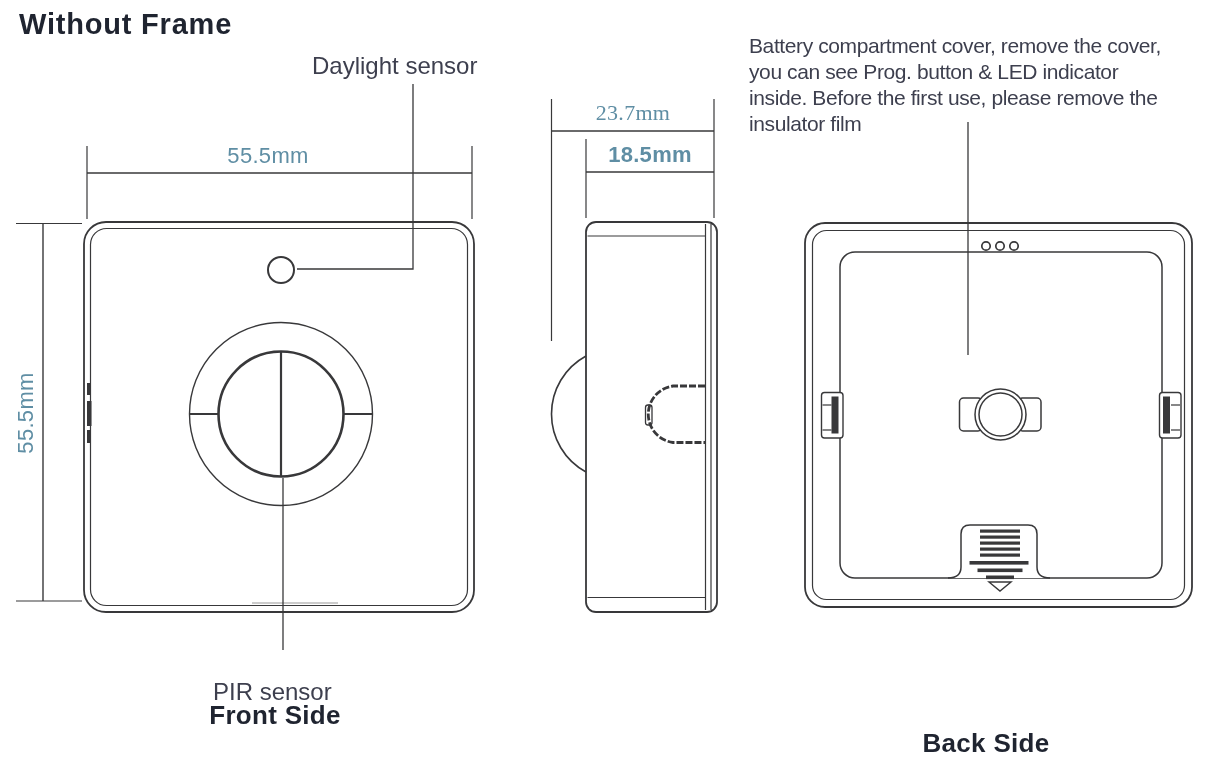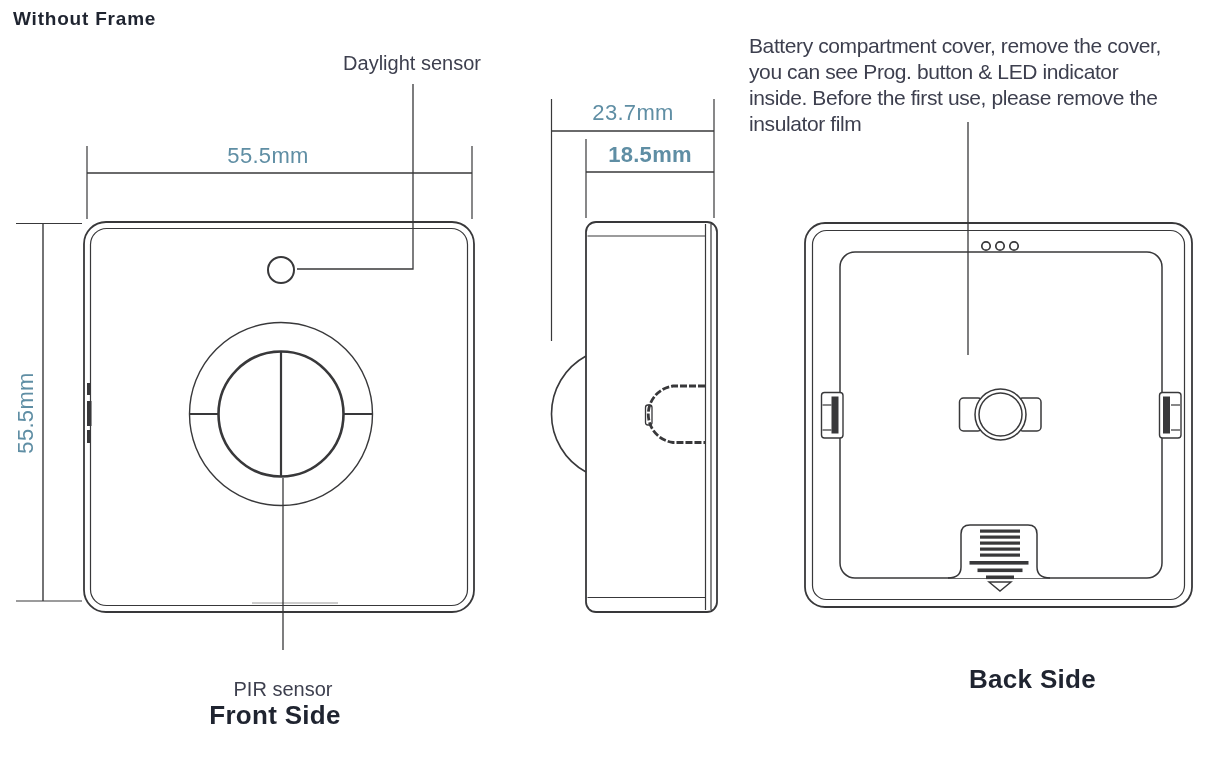--- a/index.html
+++ b/index.html
@@ -11,26 +11,26 @@
   html,body{margin:0;padding:0;background:#fff;}
   #canvas{
     position:relative;width:1223px;height:767px;background:#fff;
     font-family:"Liberation Sans",sans-serif;overflow:hidden;
   }
   #art{position:absolute;left:0;top:0;color:var(--line);}
   .ln{stroke:currentColor;fill:none;}
   .fill{fill:currentColor;stroke:none;}
   .wfill{fill:#fff;stroke:currentColor;}
   .title{
-    position:absolute;left:13px;top:8px;font-size:19px;font-weight:bold;
+    position:absolute;left:19px;top:8px;font-size:29px;font-weight:bold;
     color:var(--head);letter-spacing:0.8px;white-space:nowrap;text-align:center;
   }
   .lbl{
-    position:absolute;font-size:20px;color:var(--label);
-    text-align:center;white-space:nowrap;
+    position:absolute;font-size:24px;color:var(--label);
+    text-align:left;white-space:nowrap;
   }
   .dim{
     position:absolute;font-size:22px;color:var(--dim);
     text-align:center;white-space:nowrap;letter-spacing:0.3px;
   }
   .dim-rot{
     width:140px;height:24px;left:-45px;top:401px;
     transform:rotate(-90deg);transform-origin:center;
   }
   .caption{
@@ -166,22 +166,22 @@
     <div>Battery compartment cover, remove the cover,</div>
     <div>you can see Prog. button &amp; LED indicator</div>
     <div>inside. Before the first use, please remove the</div>
     <div>insulator film</div>
   </div>
 
   <div class="dim" style="left:198px;top:143px;width:140px;">55.5mm</div>
 
   <div class="dim dim-rot">55.5mm</div>
 
-  <div class="dim" style="left:563px;top:100px;width:140px;">23.7mm</div>
+  <div class="dim" style="left:563px;top:100px;width:140px;font-family:Liberation Serif, serif;">23.7mm</div>
 
   <div class="dim" style="left:580px;top:142px;width:140px;font-weight:bold;">18.5mm</div>
 
   <div class="lbl" style="left:213px;top:658px;width:140px;margin-top:20px;">PIR sensor</div>
 
   <div class="caption" style="left:165px;top:700px;width:220px;">Front Side</div>
 
-  <div class="caption" style="left:876px;top:664px;width:220px;text-align:right;">Back Side</div>
+  <div class="caption" style="left:876px;top:728px;width:220px;">Back Side</div>
 </div>
 
 </body></html>

